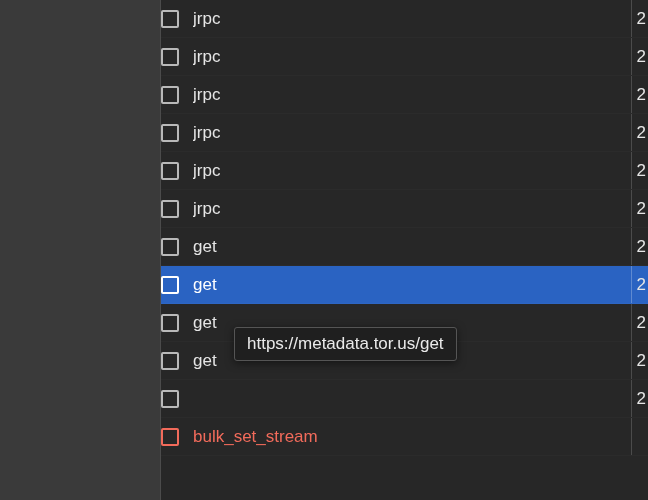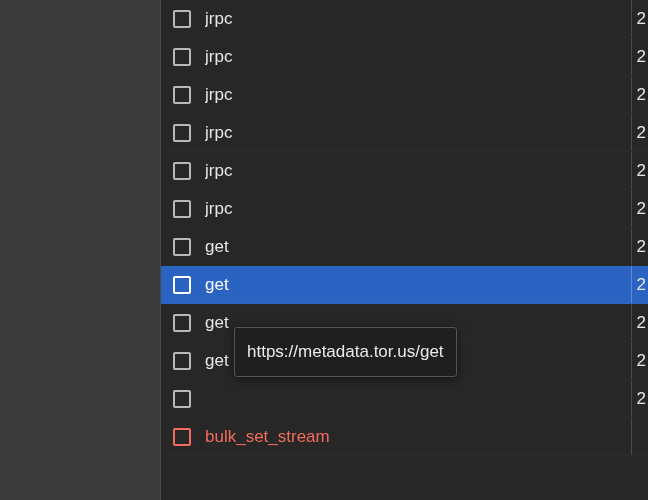--- a/index.html
+++ b/index.html
@@ -13,21 +13,20 @@
       position: absolute; left: 0; top: 0; width: 160px; height: 100%;
       background: #3a3a3a;
     }
     .panel {
       position: absolute; left: 160px; top: 0; right: 0; bottom: 0;
       background: #272727;
       border-left: 1px solid #4b4b4b;
     }
     .row {
       display: flex; align-items: center; height: 38px;
-      padding-left: 12px;
       border-bottom: 1px solid rgba(255,255,255,0.02);
       position: relative;
     }
     .row.selected { background: #2a63c2; }
     .row .right-divider {
       position: absolute; right: 16px; top: 0; width: 1px; height: 100%;
       background: #4b4b4b;
     }
     .row.selected .right-divider { background: rgba(255,255,255,0.25); }
     .checkbox {
@@ -43,21 +42,21 @@
     .trailing {
       position: absolute; right: 2px; top: 0; bottom: 0; width: 14px;
       display: flex; align-items: center; justify-content: flex-end;
       color: #e6e6e6; overflow: hidden;
       font-variant-numeric: tabular-nums;
     }
     .tooltip {
       position: absolute; left: 234px; top: 327px;
       background: #1f1f1f; color: #eaeaea;
       border: 1px solid #555; border-radius: 3px;
-      padding: 14px 12px; font-size: 17px;
+      padding: 6px 12px; font-size: 17px;
       white-space: nowrap;
       box-shadow: 0 2px 8px rgba(0,0,0,0.5);
       z-index: 10;
     }
   </style>
 </head>
 <body>
 
 <div class="left-gutter"></div>
 

